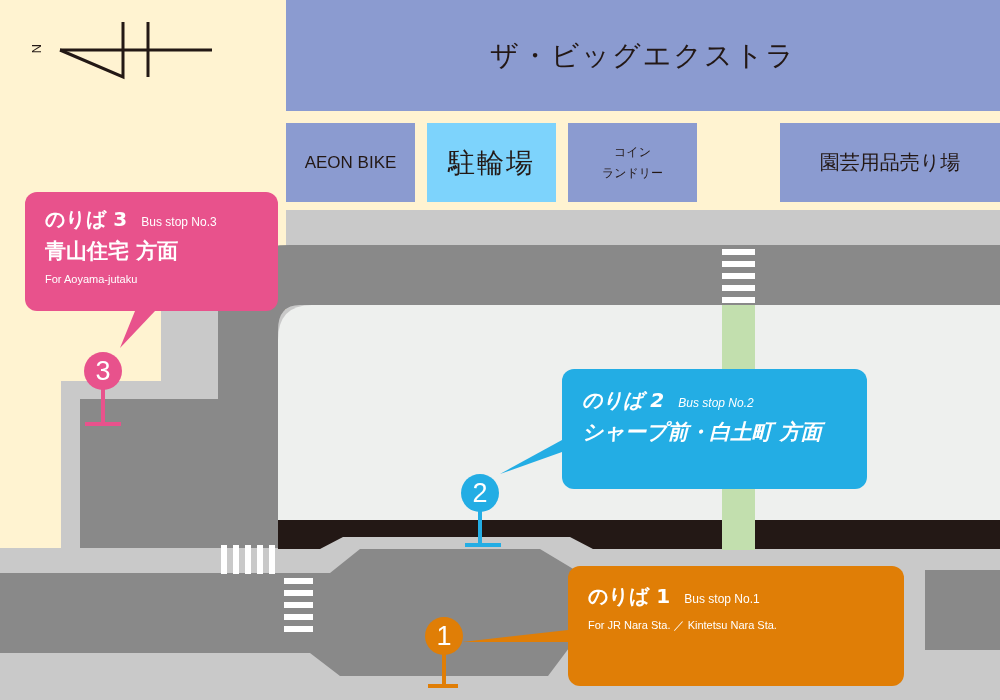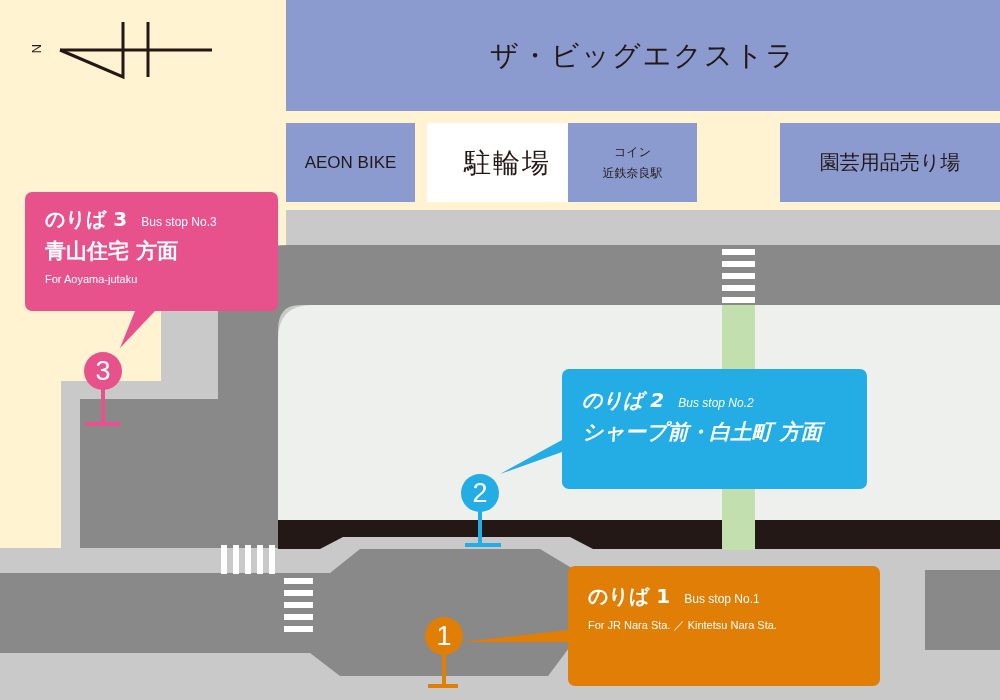--- a/index.html
+++ b/index.html
@@ -1,31 +1,31 @@
 <!DOCTYPE html>
 <html><head>
 <meta charset="utf-8">
 <style>
   html,body{margin:0;padding:0;}
   body{width:1000px;height:700px;overflow:hidden;position:relative;background:#fff3d1;font-family:"DejaVu Sans","Liberation Sans",sans-serif;}
   .map{position:absolute;left:0;top:0;width:1000px;height:700px;}
   .shop{position:absolute;display:flex;align-items:center;justify-content:center;text-align:center;color:#231815;background:#8b9bd0;}
   .big-store{left:286px;top:0;width:714px;height:111px;font-size:28px;letter-spacing:2px;}
   .aeon{left:286px;top:123px;width:129px;height:79px;font-size:17px;font-family:"Liberation Sans",sans-serif;}
-  .parking{left:427px;top:123px;width:129px;height:79px;font-size:27px;background:#ffffff;letter-spacing:2px;padding-left:16px;}
+  .parking{left:427px;top:123px;width:129px;height:79px;font-size:27px;background:#7dd3fc;letter-spacing:2px;}
   .laundry{left:568px;top:123px;width:129px;height:79px;font-size:12px;line-height:21px;flex-direction:column;}
   .garden{left:780px;top:123px;width:220px;height:79px;font-size:20px;}
-  .callout{position:absolute;border-radius:7px;color:#fff;box-sizing:border-box;}
+  .callout{position:absolute;border-radius:12px;color:#fff;box-sizing:border-box;}
   .callout .l1{font-size:20px;font-weight:bold;white-space:nowrap;}
   .callout .l1 .en{font-size:12px;font-weight:normal;margin-left:14px;font-family:"Liberation Sans",sans-serif;}
   .callout .l2{font-size:21px;font-weight:bold;white-space:nowrap;margin-top:4px;}
   .callout .l3{font-size:11px;white-space:nowrap;margin-top:8px;font-family:"Liberation Sans",sans-serif;}
   .c3{left:25px;top:192px;width:253px;height:119px;background:#e8528c;padding:14px 0 0 20px;}
   .c2{left:562px;top:369px;width:305px;height:120px;background:#23ade4;padding:18px 0 0 20px;font-style:italic;}
-  .c1{left:568px;top:566px;width:312px;height:120px;background:#e07e06;padding:17px 0 0 20px;}
+  .c1{left:568px;top:566px;width:336px;height:120px;background:#e07e06;padding:17px 0 0 20px;}
   .stop{position:absolute;width:38px;height:38px;border-radius:50%;color:#fff;font-size:27px;display:flex;align-items:center;justify-content:center;font-family:"Liberation Sans",sans-serif;}
   .s3{left:84px;top:352px;background:#e8528c;}
   .s2{left:461px;top:474px;background:#23ade4;}
   .s1{left:425px;top:617px;background:#e07e06;}
 </style>
 </head>
 <body>
 
 <svg class="map" viewBox="0 0 1000 700" xmlns="http://www.w3.org/2000/svg">
 
@@ -87,21 +87,21 @@
     <line x1="148" y1="22" x2="148" y2="77"></line>
   </g>
   <text x="32" y="56" font-size="13" fill="#231815" font-family="Liberation Sans, sans-serif" transform="rotate(90 38 50)">N</text>
 </svg>
 
 <div class="shop big-store">ザ・ビッグエクストラ</div>
 <div class="shop aeon">AEON BIKE</div>
 <div class="shop parking">駐輪場</div>
 <div class="shop laundry">
   <span>コイン</span>
-  <span>近鉄奈良駅</span>
+  <span>ランドリー</span>
 </div>
 <div class="shop garden">園芸用品売り場</div>
 
 <div class="callout c3">
   <div class="l1"><span>のりば 3</span><span class="en">Bus stop No.3</span></div>
   <div class="l2">青山住宅 方面</div>
   <div class="l3">For Aoyama-jutaku</div>
 </div>
 <div class="callout c2">
   <div class="l1"><span>のりば 2</span><span class="en">Bus stop No.2</span></div>

